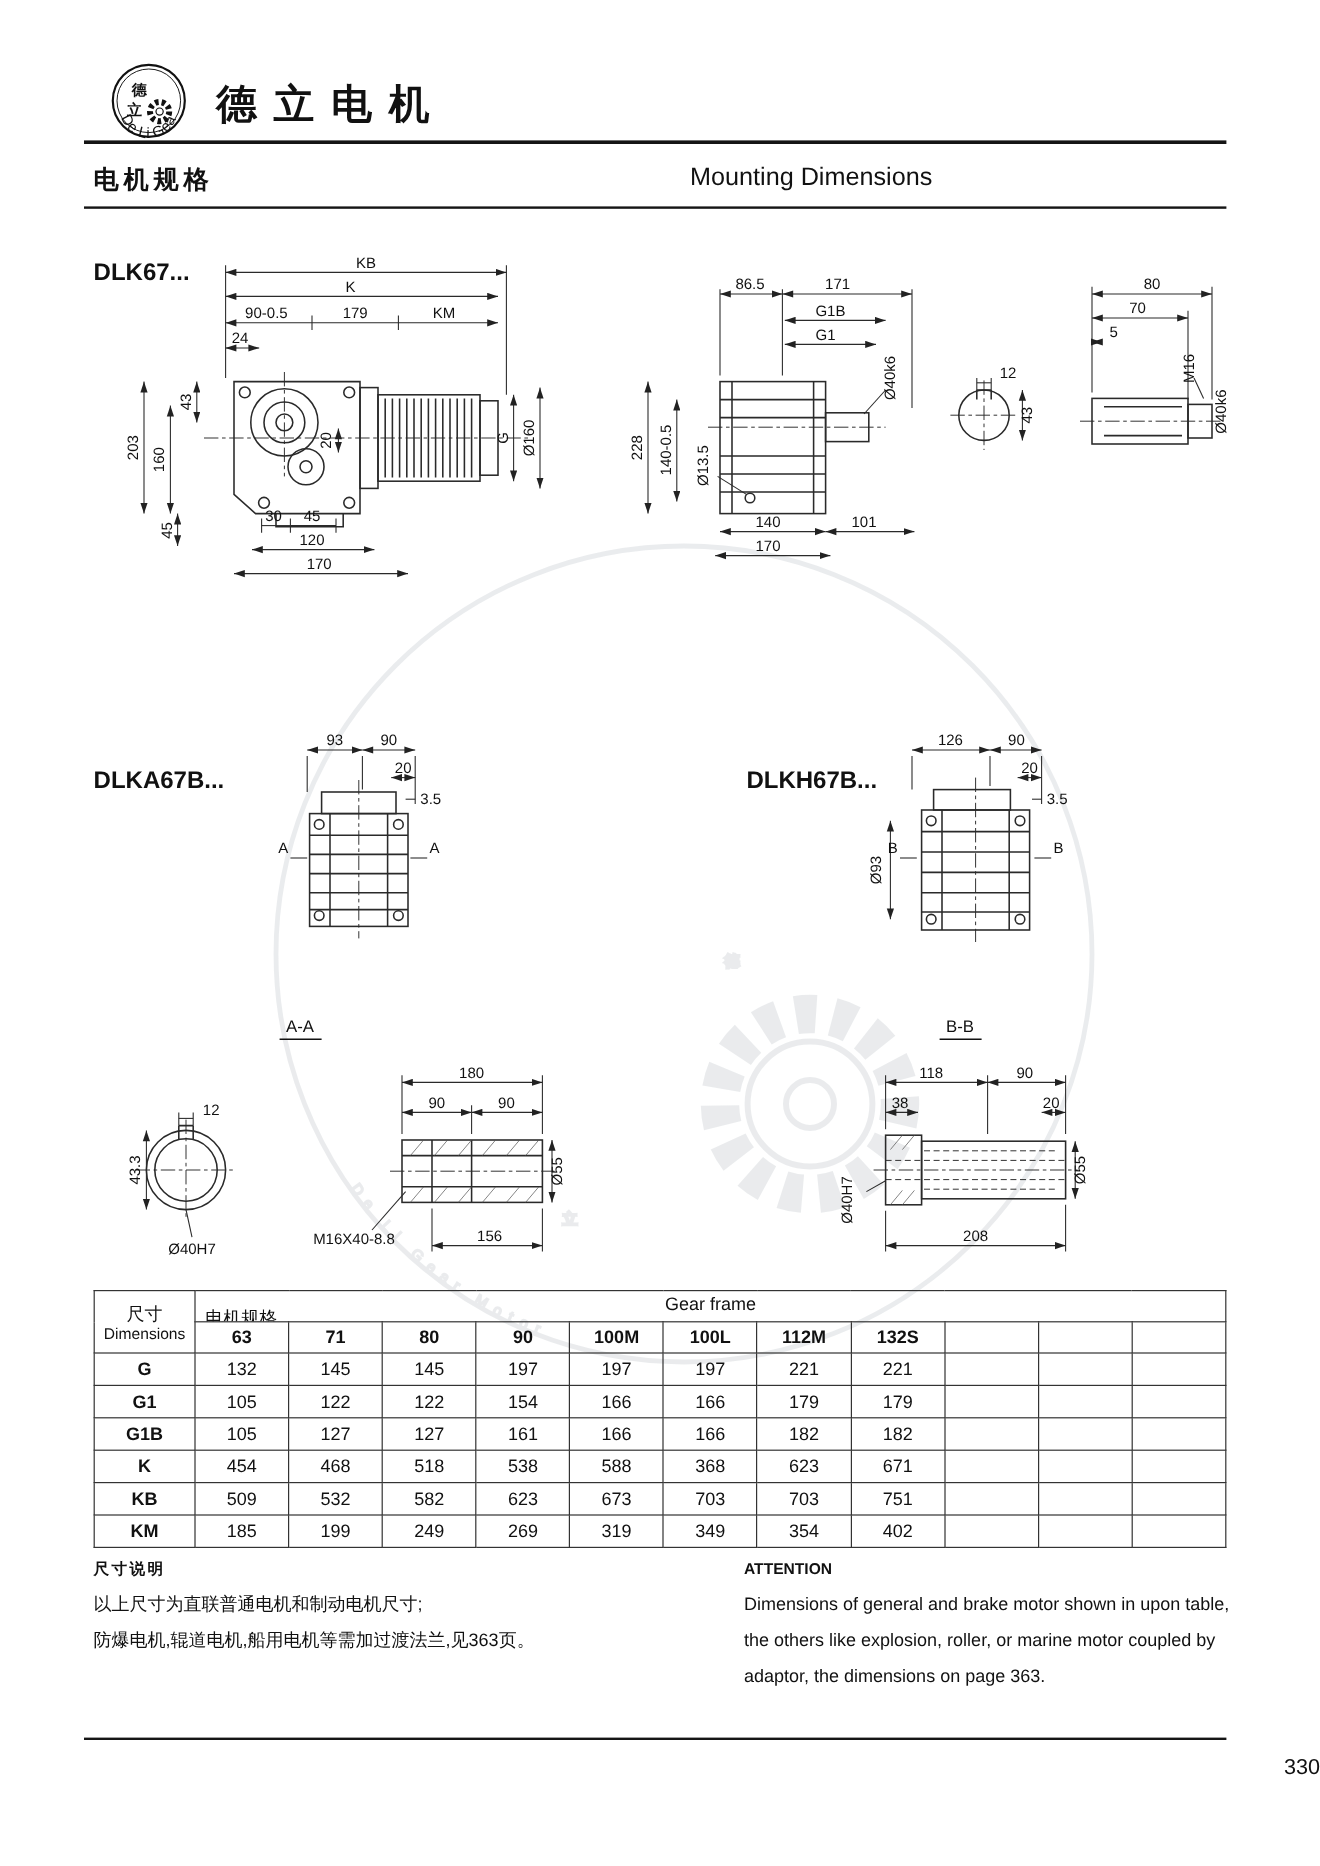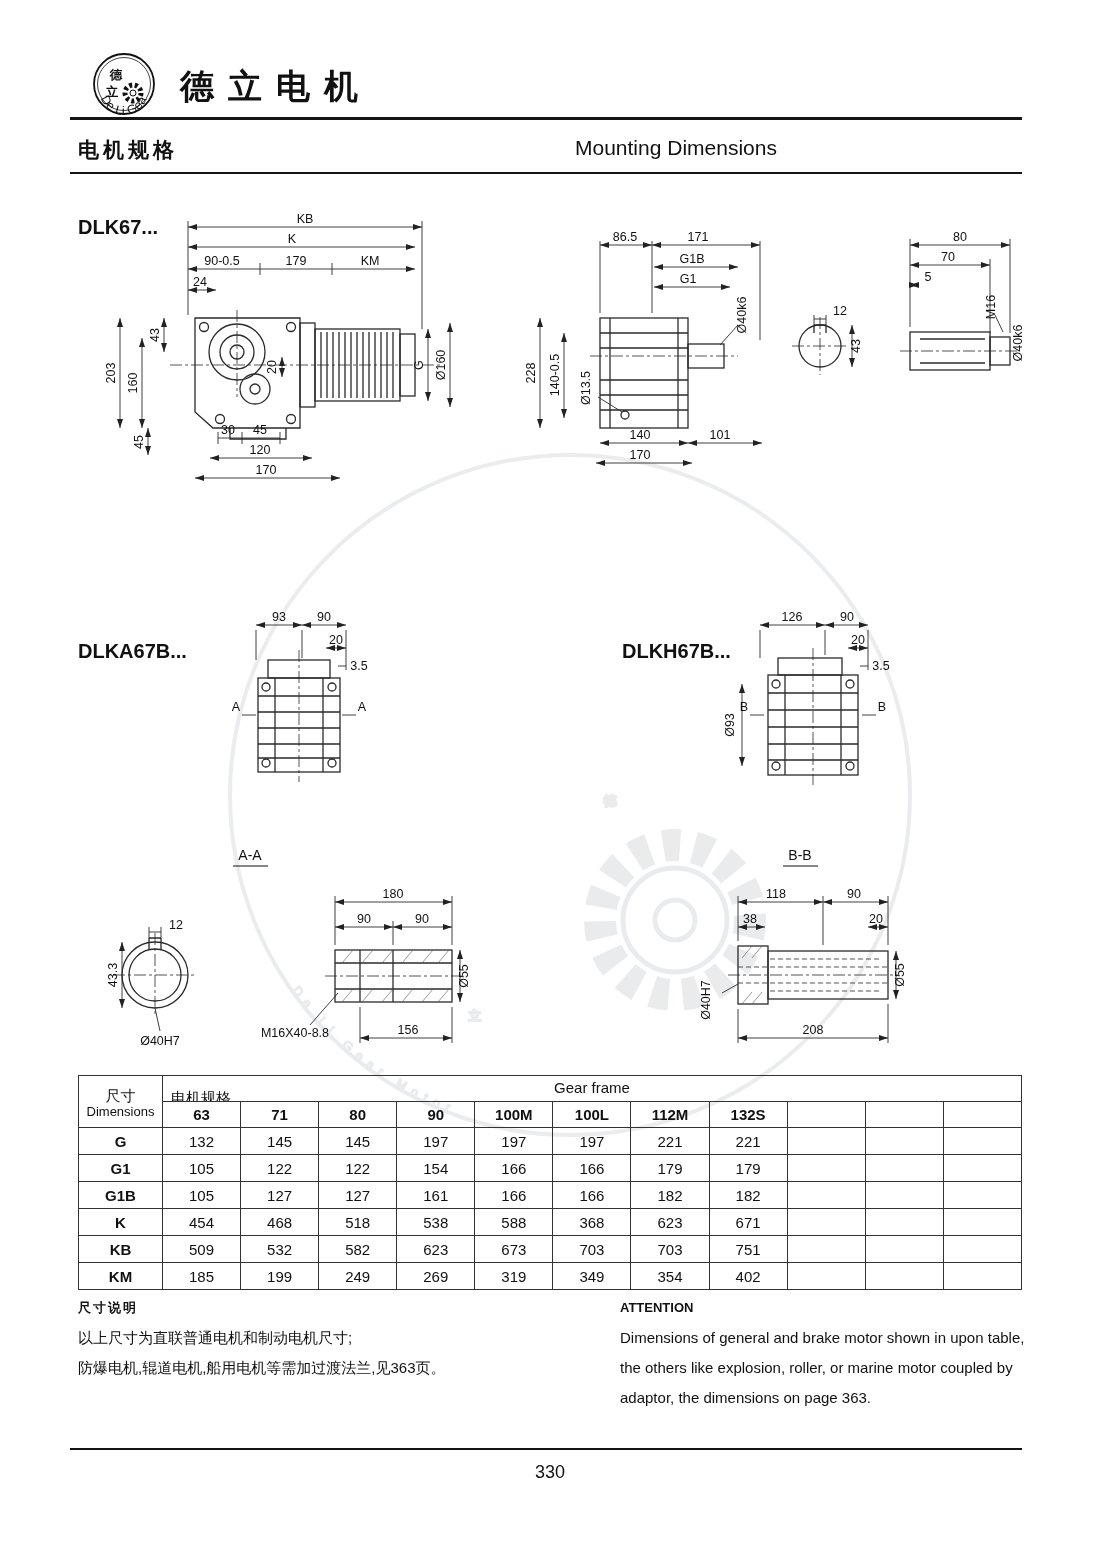--- a/index.html
+++ b/index.html
@@ -31,21 +31,21 @@
   .corner-en{font-size:13px;line-height:15px}
   .group-cell{position:relative}
   .gcn{position:absolute;left:8px;top:13px;font-weight:normal}
   .gen{position:absolute;left:0;right:0;top:3px;text-align:center}
   .colh{font-weight:bold}
   .rl{font-weight:bold}
   
   .notes{font-size:15px;line-height:30px;z-index:2}
   .notes .nt{font-size:13px;font-weight:bold;line-height:30px}
   .notes-cn .nt{letter-spacing:2px}
-  .pageno{left:0;top:1462px;width:1100px;text-align:center;font-size:18px}
+  .pageno{left:0;top:1462px;width:1100px;text-align:right;font-size:18px}
   .wm{z-index:0;opacity:.16}
   .z1{z-index:1}
 </style>
 </head>
 <body>
 
 <svg class="abs wm" style="left:185px;top:420px" width="770" height="770" viewBox="0 0 770 770">
   <circle cx="385" cy="375" r="340" fill="none" stroke="#7f8a94" stroke-width="4"></circle>
   <text x="425" y="385" font-size="300" text-anchor="middle" fill="none" stroke="#7f8a94" stroke-width="2.5" font-family="Liberation Serif, serif">德</text>
   <text x="290" y="600" font-size="300" text-anchor="middle" fill="none" stroke="#7f8a94" stroke-width="2.5" font-family="Liberation Serif, serif">立</text>

